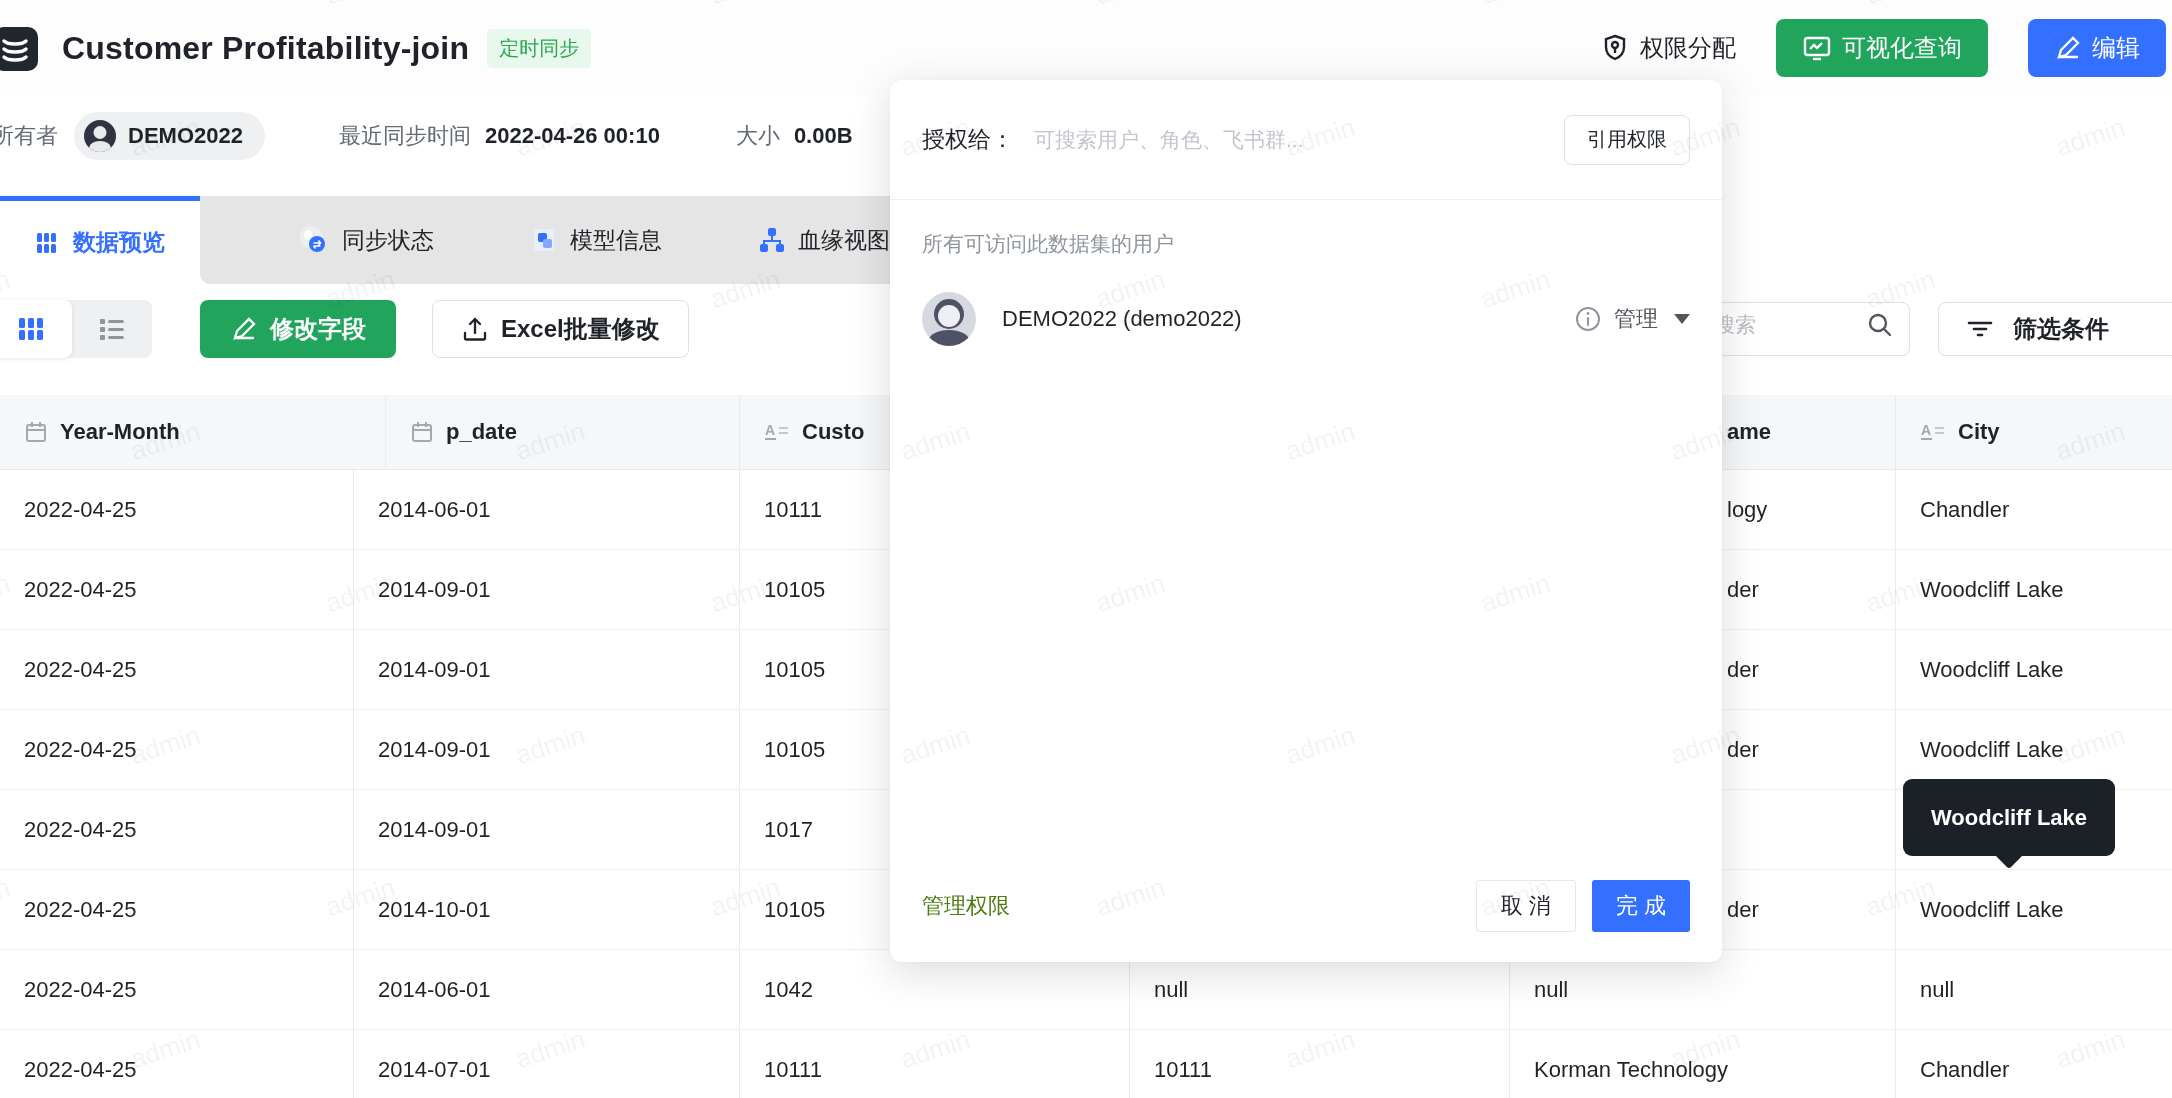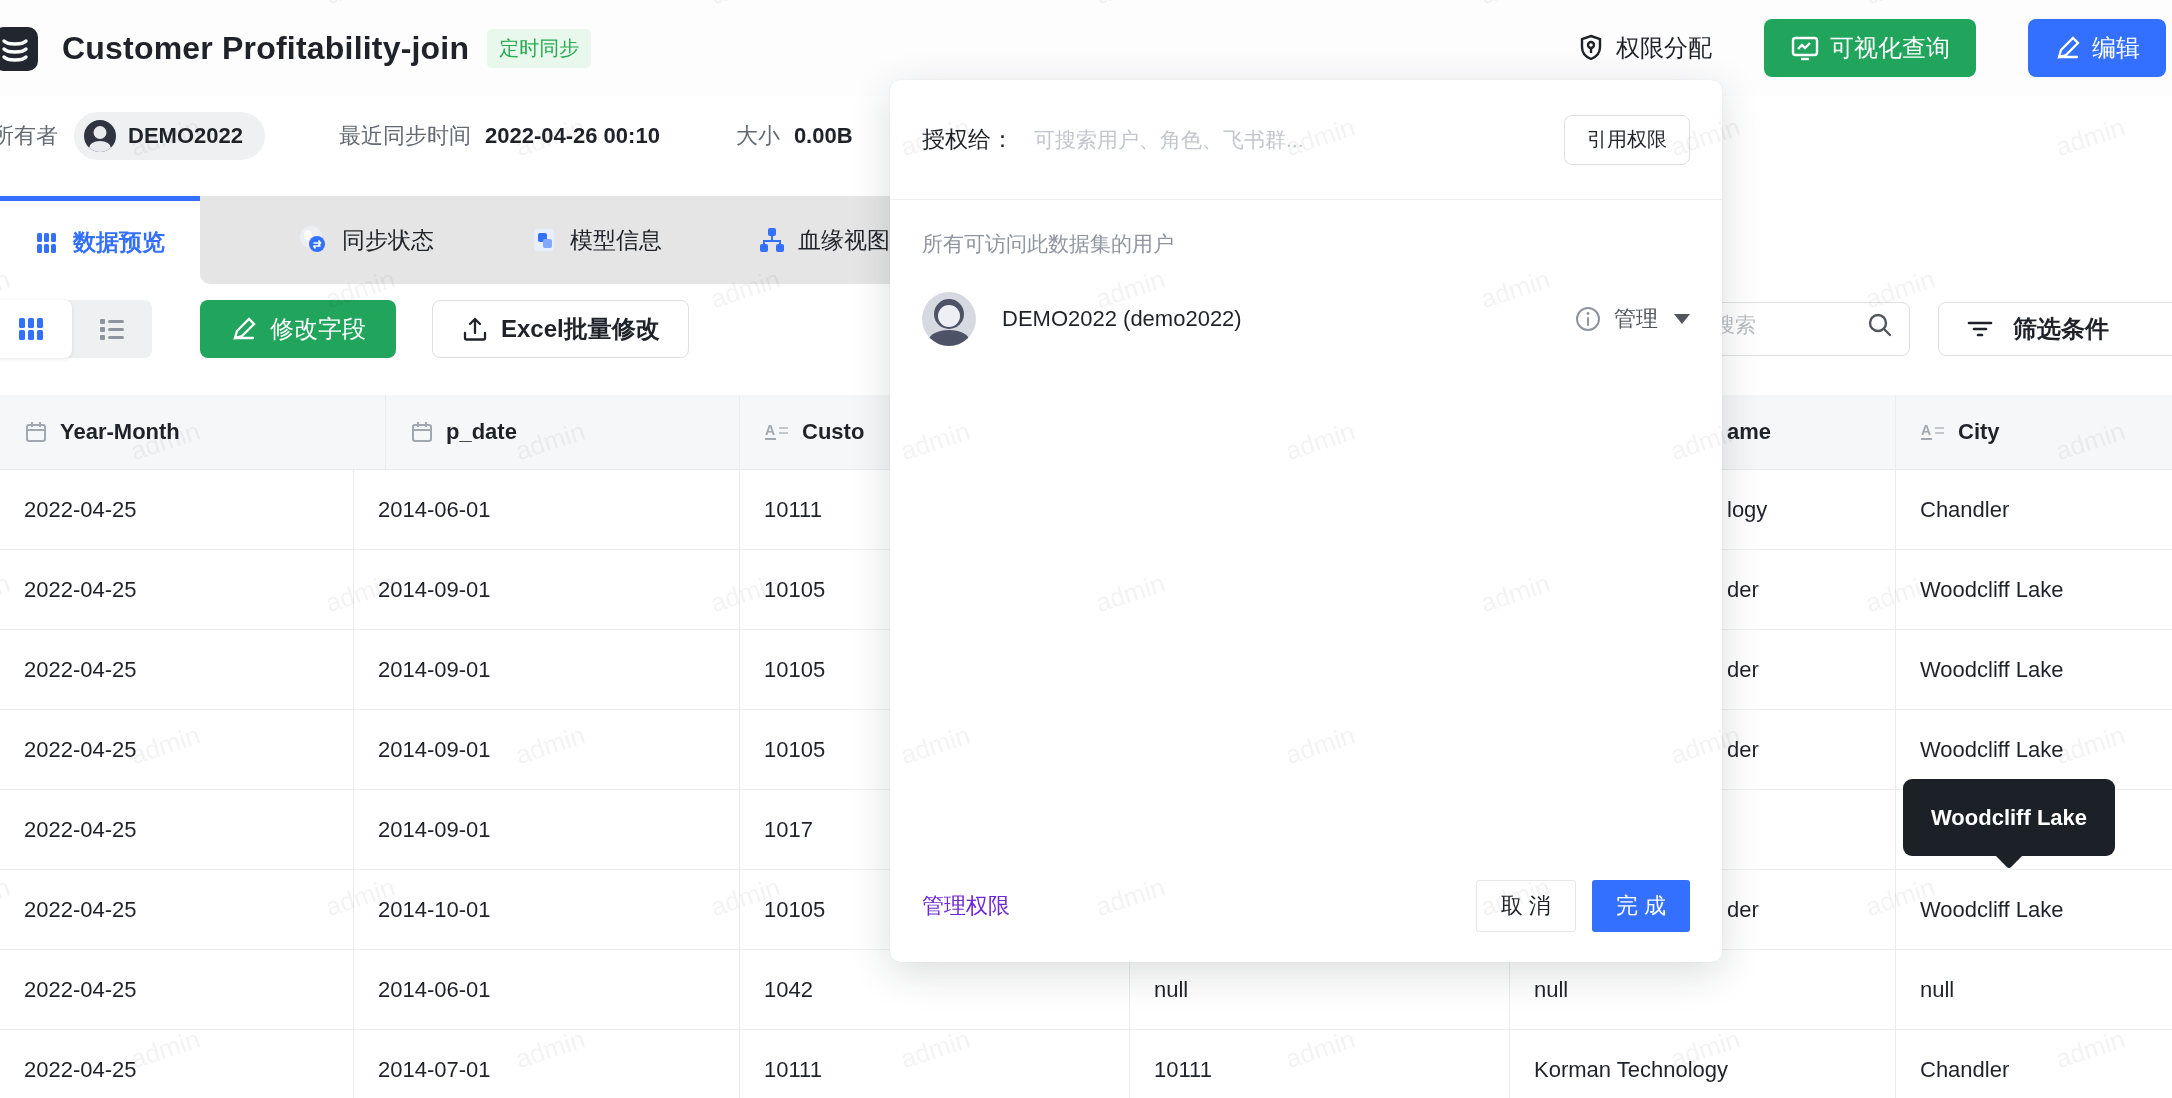--- a/index.html
+++ b/index.html
@@ -5,21 +5,21 @@
   * { margin:0; padding:0; box-sizing:border-box; }
   html,body { background:#fff; }
   body { font-family:"Liberation Sans","DejaVu Sans",sans-serif; color:#1f2329; }
   #app { position:relative; width:2172px; height:1098px; overflow:hidden; background:#fff; }
 
   
   .hdr { position:absolute; top:0; left:0; width:2172px; height:96px; display:flex; align-items:center; background:#fdfdfe; }
   .ds-icon { margin-left:-12px; flex:0 0 auto; }
   .hdr-title { font-size:32px; font-weight:bold; margin-left:16px; letter-spacing:.2px; }
   .badge { margin-left:18px; background:#e8f8ec; color:#28a94f; font-size:20px; padding:6px 12px; border-radius:5px; font-weight:500; }
-  .hdr-right { margin-left:auto; display:flex; align-items:center; gap:52px; padding-right:6px; }
+  .hdr-right { margin-left:auto; display:flex; align-items:center; gap:40px; padding-right:6px; }
   .perm-link { display:flex; align-items:center; gap:10px; font-size:24px; color:#1f2329; cursor:pointer; }
   .btn { display:flex; align-items:center; justify-content:center; gap:10px; height:58px; border-radius:8px; font-size:24px; font-weight:500; cursor:pointer; border:none; }
   .btn-green { background:#21a45c; color:#fff; padding:0 26px; }
   .btn-blue  { background:#3370ff; color:#fff; padding:0 26px; }
 
   
   .meta { position:absolute; top:100px; left:0; width:2172px; height:72px; display:flex; align-items:center; font-size:22px; color:#646a73; }
   .meta .lbl { color:#646a73; }
   .owner-lbl { margin-left:-8px; }
   .owner-pill { display:flex; align-items:center; gap:12px; background:#eff0f2; border-radius:26px; padding:8px 22px 8px 10px; margin-left:16px; }
@@ -35,21 +35,21 @@
   .tabs { position:absolute; top:196px; left:0; width:2172px; height:88px; display:flex; align-items:stretch; }
   .tab-active { width:200px; background:#fff; border-top:5px solid #3370ff; display:flex; align-items:center; justify-content:center; gap:12px; color:#3370ff; font-size:23px; font-weight:bold; }
   .tab-strip { width:900px; background:#e5e5e5; border-radius:0 0 10px 10px; display:flex; align-items:center; gap:96px; padding-left:96px; }
   .tab { display:flex; align-items:center; gap:12px; font-size:23px; color:#1f2329; cursor:pointer; }
 
   
   .toolbar { position:absolute; top:300px; left:0; width:2172px; height:58px; display:flex; align-items:center; }
   .toggle-group { margin-left:-8px; background:#eff0f2; border-radius:8px; display:flex; height:58px; width:160px; }
   .toggle { width:80px; display:flex; align-items:center; justify-content:center; cursor:pointer; }
   .toggle.on { background:#fff; border-radius:8px; box-shadow:0 1px 4px rgba(0,0,0,.10); }
-  .tb-btn-green { margin-left:48px; background:#21a45c; color:#fff; height:58px; border-radius:8px; padding:0 30px; display:flex; align-items:center; gap:12px; font-size:24px; font-weight:normal; cursor:pointer; }
+  .tb-btn-green { margin-left:48px; background:#21a45c; color:#fff; height:58px; border-radius:8px; padding:0 30px; display:flex; align-items:center; gap:12px; font-size:24px; font-weight:bold; cursor:pointer; }
   .tb-btn-outline { margin-left:36px; background:#fff; border:1px solid #dee0e3; height:58px; border-radius:8px; padding:0 28px; display:flex; align-items:center; gap:12px; font-size:24px; font-weight:bold; cursor:pointer; }
   .search-box { position:absolute; left:1695px; top:2px; width:215px; height:54px; border:1px solid #dee0e3; border-radius:8px; background:#fff; display:flex; align-items:center; padding:0 14px 8px 18px; }
   .search-box input { border:none; outline:none; flex:1; min-width:0; font-size:21px; color:#1f2329; font-family:inherit; background:transparent; }
   .search-box input::placeholder { color:#bbbfc4; }
   .filter-btn { position:absolute; left:1938px; top:2px; width:250px; height:54px; border:1px solid #dee0e3; border-radius:8px; background:#fff; display:flex; align-items:center; gap:18px; padding:0 26px; font-size:24px; font-weight:bold; cursor:pointer; }
 
   
   .table { position:absolute; top:395px; left:0; width:2172px; }
   .tr { display:flex; height:80px; }
   .tr.head { height:75px; background:#f6f7f9; }
@@ -69,21 +69,21 @@
   .m-sub { font-size:21px; color:#8f959e; }
   .user-row { margin-top:34px; display:flex; align-items:center; }
   .user-name { margin-left:26px; font-size:22px; color:#1f2329; }
   .user-right { margin-left:auto; display:flex; align-items:center; gap:12px; color:#51565d; font-size:22px; cursor:pointer; }
   .caret { width:0; height:0; border-left:8px solid transparent; border-right:8px solid transparent; border-top:10px solid #51565d; margin-left:4px; }
   .big-avatar { width:54px; height:54px; border-radius:50%; background:#d6d9e0; position:relative; overflow:hidden; flex:0 0 auto; }
   .big-avatar::before { content:""; position:absolute; left:50%; top:7px; transform:translateX(-50%); width:30px; height:30px; border-radius:50%; background:#4d5266; }
   .big-avatar .face { position:absolute; left:50%; top:13px; transform:translateX(-50%); width:22px; height:22px; border-radius:50%; background:#edeff4; }
   .big-avatar::after { content:""; position:absolute; left:50%; top:38px; transform:translateX(-50%); width:40px; height:20px; border-radius:50% 50% 0 0; background:#4d5266; }
   .m-foot { display:flex; align-items:center; padding:0 32px 30px; }
-  .m-link { color:#6d28d9; font-size:22px; cursor:pointer; }
+  .m-link { color:#4d7c0f; font-size:22px; cursor:pointer; }
   .m-foot-right { margin-left:auto; display:flex; gap:16px; }
   .m-btn { height:52px; border-radius:3px; font-size:22px; display:flex; align-items:center; justify-content:center; padding:0 24px; cursor:pointer; font-family:inherit; }
   .m-cancel { background:#fff; border:1px solid #e4e6e9; color:#1f2329; }
   .m-done { background:#3370ff; border:none; color:#fff; font-weight:500; }
 
   
   .tooltip { position:absolute; left:1903px; top:779px; width:212px; height:77px; background:#1c2027; border-radius:9px; color:#fff; font-size:22px; font-weight:bold; display:flex; align-items:center; justify-content:center; z-index:60; }
   .tooltip::after { content:""; position:absolute; left:50%; bottom:-9px; transform:translateX(-50%) rotate(45deg); width:20px; height:20px; background:#1c2027; border-radius:3px; }
 
   

